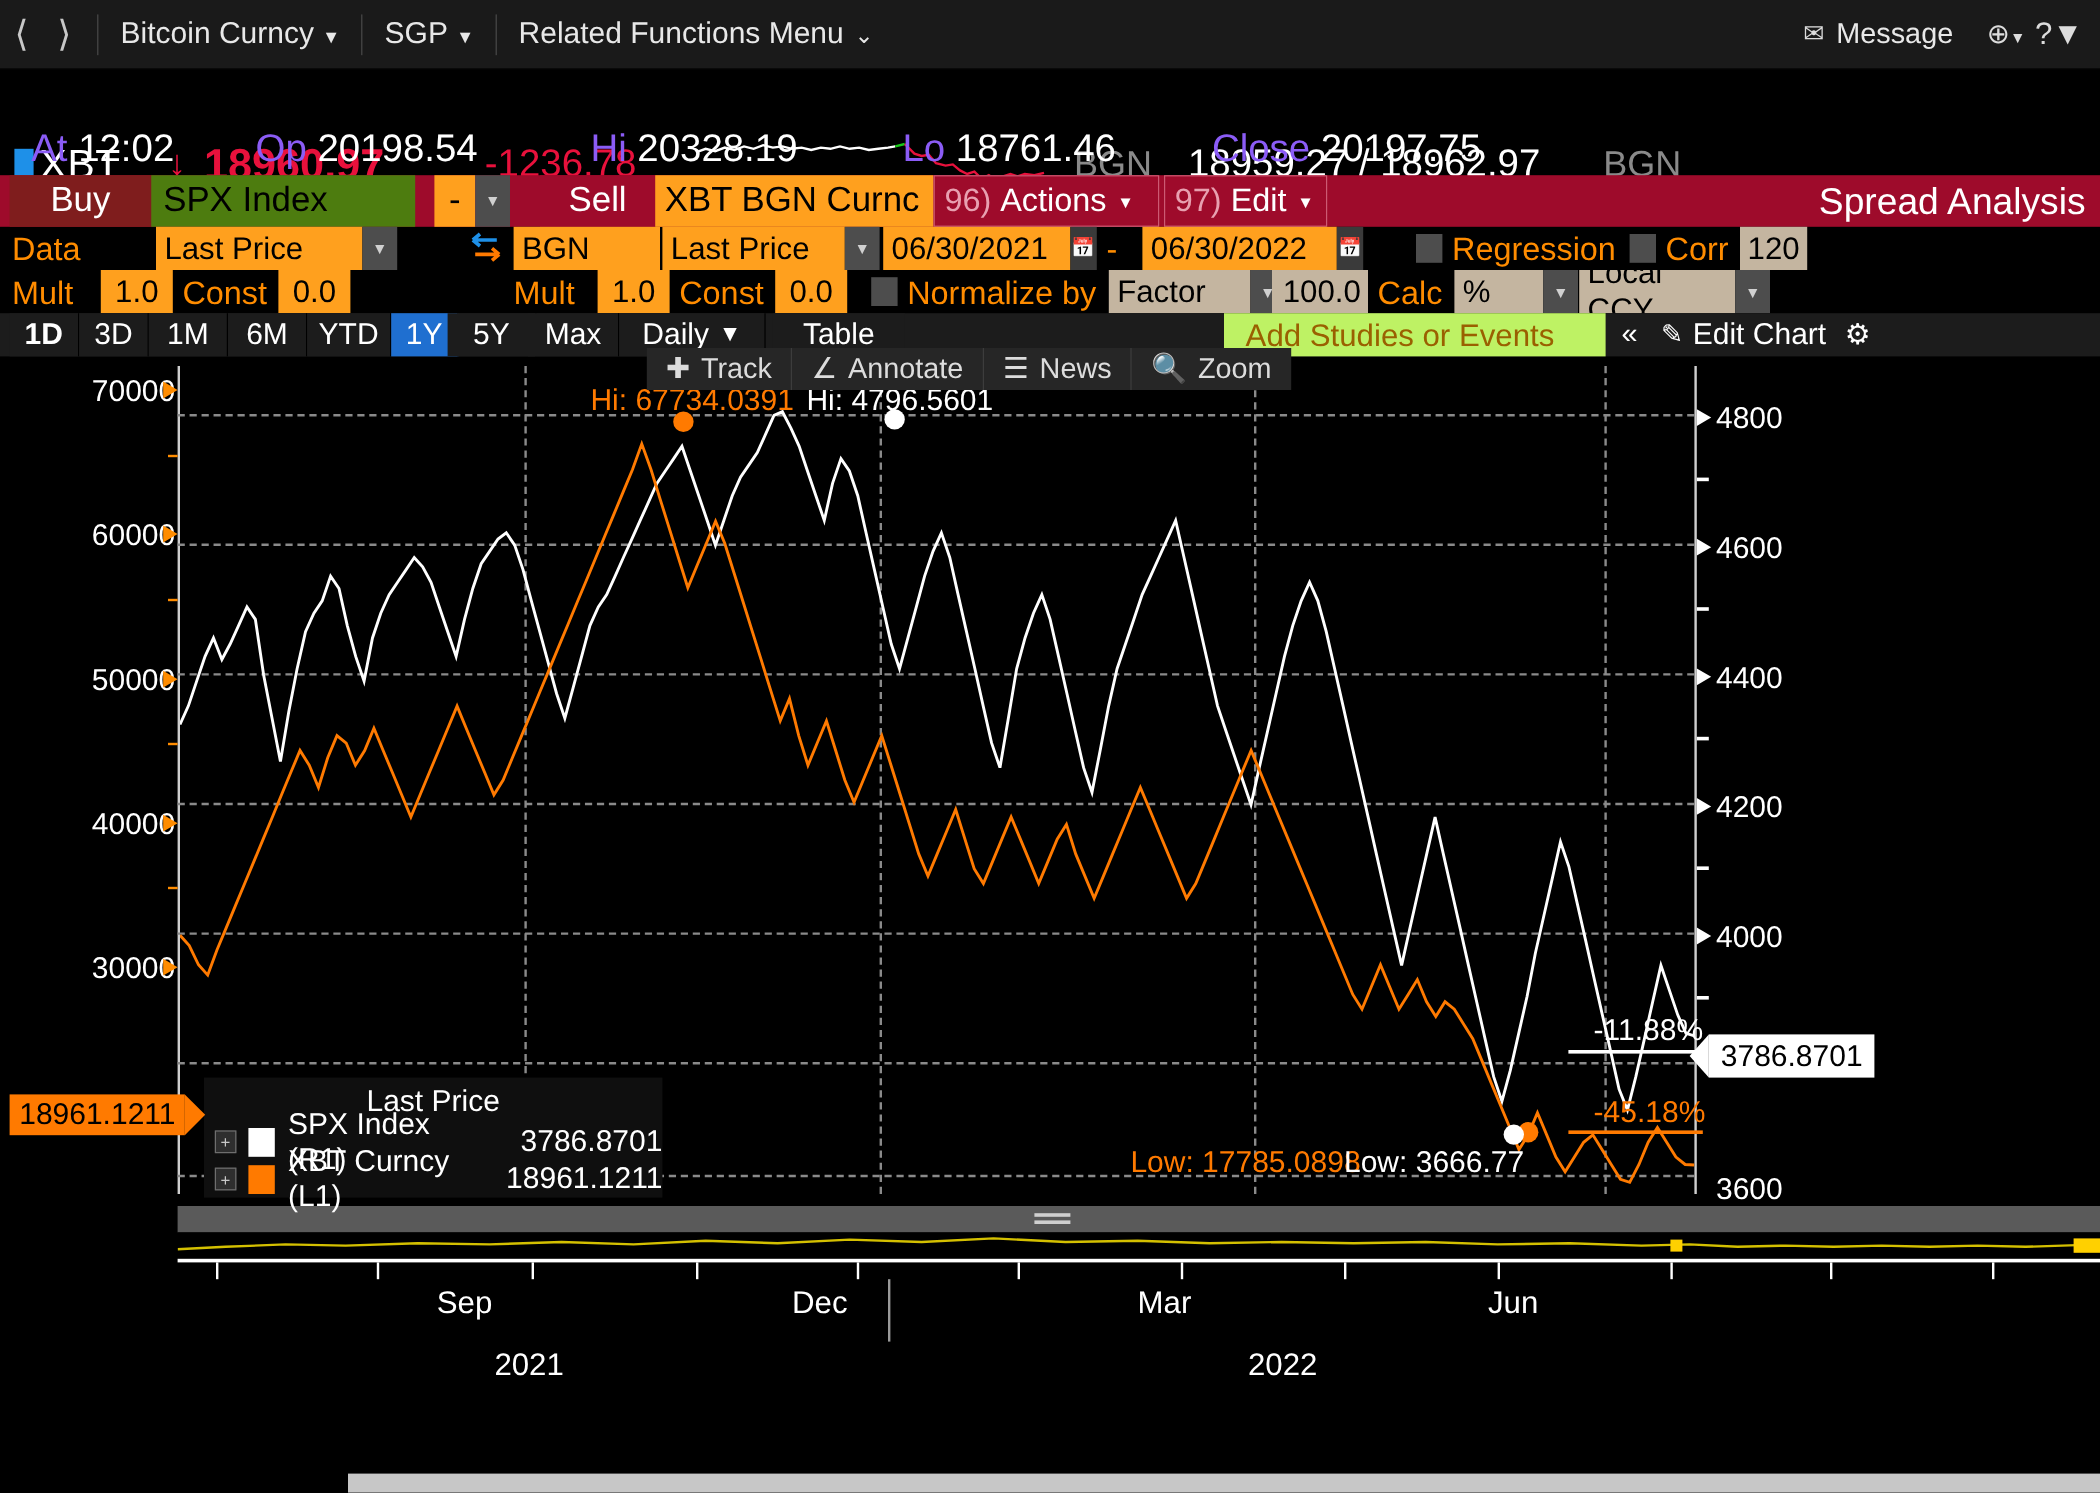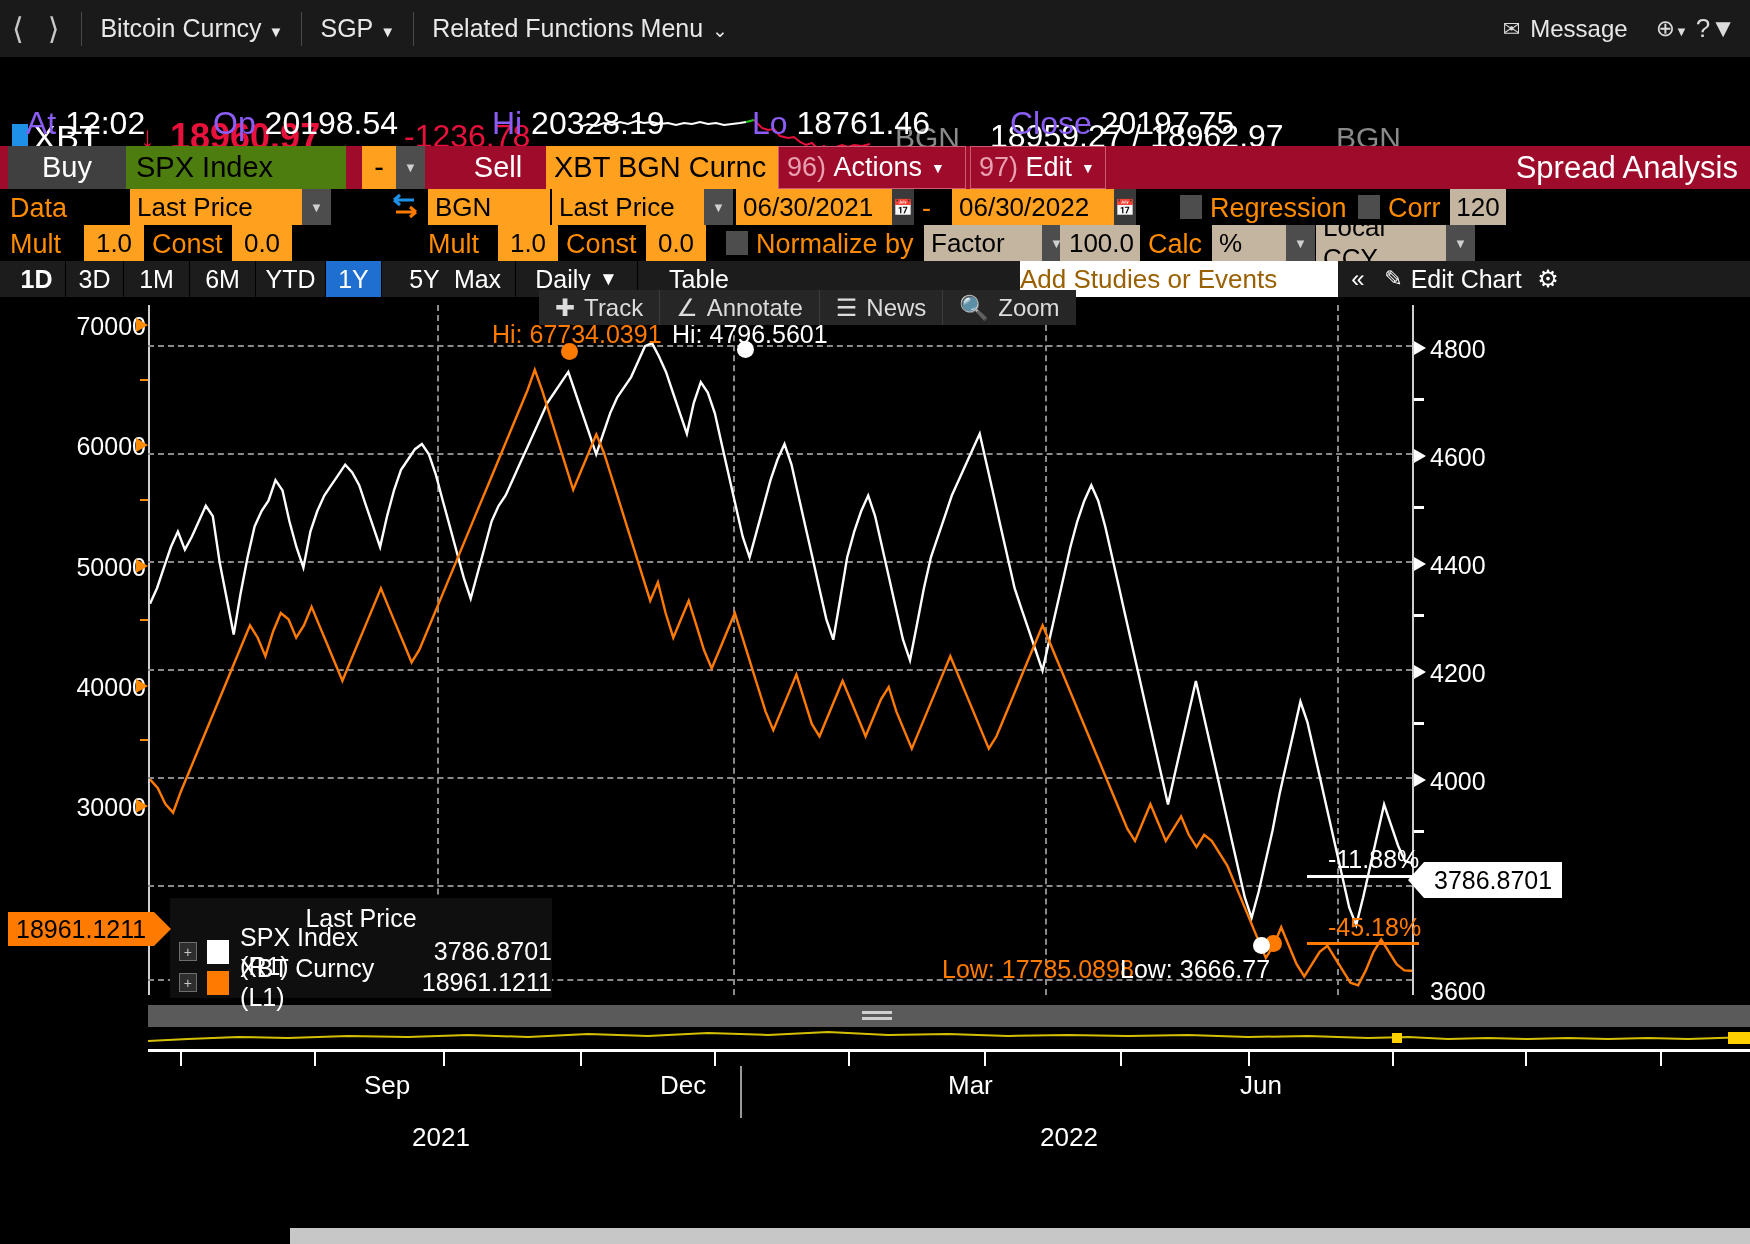--- a/index.html
+++ b/index.html
@@ -58,21 +58,21 @@
   .q2 span.val { color:#fff; }
   .q2-at   { position:absolute; left: 26px; }
   .q2-op   { position:absolute; left: 213px; }
   .q2-hi   { position:absolute; left: 492px; }
   .q2-lo   { position:absolute; left: 752px; }
   .q2-cl   { position:absolute; left: 1010px; }
 
   
   .redbar { position:absolute; left:0; top: 146px; width: 1750px; height: 43px; background:#9e0b2b; }
   .btn-buy { position:absolute; left: 8px; top: 146px; width: 118px; height:43px;
-    color:#fff; font-size:29px; display:flex; align-items:center; justify-content:center; background:#404040;}
+    color:#fff; font-size:29px; display:flex; align-items:center; justify-content:center; background:#7f1d1d;}
   .fld-spx { position:absolute; left: 126px; top: 146px; width: 220px; height: 43px;
     background:#4d7c0f; color:#000; font-size:29px; display:flex; align-items:center; padding-left:10px;}
   .fld-dash { position:absolute; left: 362px; top: 146px; width: 34px; height:43px;
     background:#ffa01e; color:#000; font-size:29px; display:flex; align-items:center; justify-content:center;}
   .dd-sm { position:absolute; width: 29px; height: 43px; background:#4d4d4d;
     display:flex; align-items:center; justify-content:center; color:#d0d0d0; font-size:13px;}
   .btn-sell { position:absolute; left: 450px; top:146px; width: 96px; height:43px;
     color:#fff; font-size:29px; display:flex; align-items:center; justify-content:center; background:#9e0b2b;}
   .fld-xbt { position:absolute; left: 546px; top:146px; width: 232px; height:43px;
     background:#ffa01e; color:#000; font-size:29px; display:flex; align-items:center; padding-left:8px; overflow:hidden;}
@@ -95,21 +95,21 @@
 
   
   .row3 { position:absolute; left:0; top: 225px; width:1750px; height: 36px; }
 
   
   .tabstrip { position:absolute; left:0; top: 261px; width: 1750px; height: 36px; background:#1c1c1c; }
   .tbtn { position:absolute; top: 261px; height: 36px; color:#fff; font-size:25px;
     display:flex; align-items:center; justify-content:center; border-right:1px solid #000; background:#1c1c1c;}
   .tbtn.active { background:#1f6fd0; }
   .addstudies { position:absolute; left: 1020px; top: 261px; width: 318px; height: 36px;
-    background:#ffffff; color:#9a6000; font-size:26px; display:flex; align-items:center; padding-left: 0; }
+    background:#bef264; color:#9a6000; font-size:26px; display:flex; align-items:center; padding-left: 18px; }
   .chev-l { position:absolute; left: 1338px; top: 261px; width: 40px; height:36px; color:#fff;
     font-size:24px; display:flex; align-items:center; justify-content:center;}
   .editchart { position:absolute; left: 1378px; top:261px; width: 150px; height:36px; color:#fff;
     font-size:25px; display:flex; align-items:center; justify-content:center; gap:8px;}
   .gearbtn { position:absolute; left: 1528px; top:261px; width: 40px; height:36px; color:#fff;
     font-size:24px; display:flex; align-items:center; justify-content:center;}
 
   
   .charttools { position:absolute; left: 539px; top: 290px; height: 35px; display:flex;
     background:#262626; z-index: 40; }
@@ -296,21 +296,21 @@
     <div class="dd-sm" style="left:1446px; top:0px; height:36px;">▼</div>
   </div>
 
   <div class="tabstrip"></div>
   <div class="tbtn" style="left:8px;  width:58px;font-weight:bold;">1D</div>
   <div class="tbtn" style="left:66px; width:58px;">3D</div>
   <div class="tbtn" style="left:124px;width:66px;">1M</div>
   <div class="tbtn" style="left:190px;width:66px;">6M</div>
   <div class="tbtn" style="left:256px;width:70px;">YTD</div>
   <div class="tbtn active" style="left:326px;width:56px;">1Y</div>
-  <div class="tbtn" style="left:388px;width:74px;">5Y</div>
+  <div class="tbtn" style="left:373px;width:74px;">5Y</div>
   <div class="tbtn" style="left:440px;width:76px;">Max</div>
   <div class="tbtn" style="left:516px;width:122px;">
     <span>Daily</span>
       <span style="margin-left:8px;font-size:19px;">▼</span>
   </div>
   <div class="tbtn" style="left:644px;width:110px; border-right:none;">Table</div>
   <div class="addstudies">Add Studies or Events</div>
   <div class="chev-l">«</div>
   <div class="editchart">
     <span style="font-size:22px;">✎</span>

